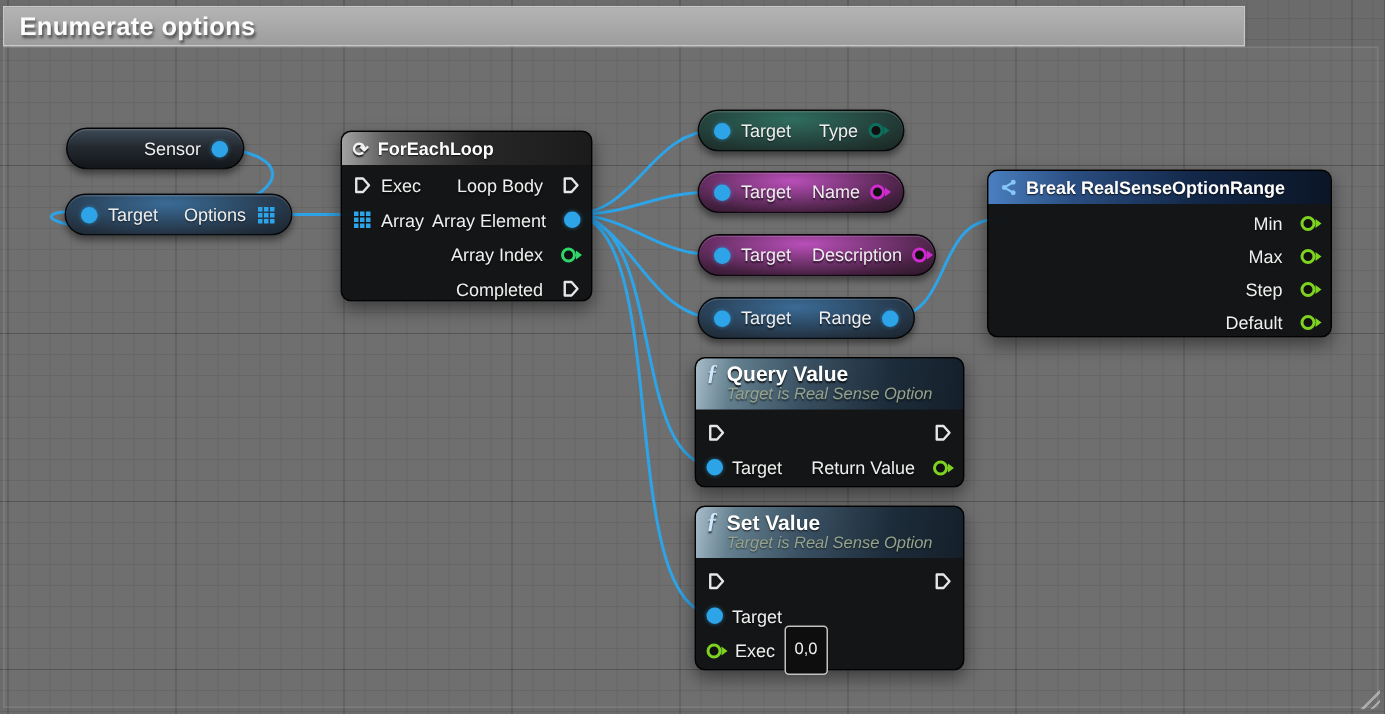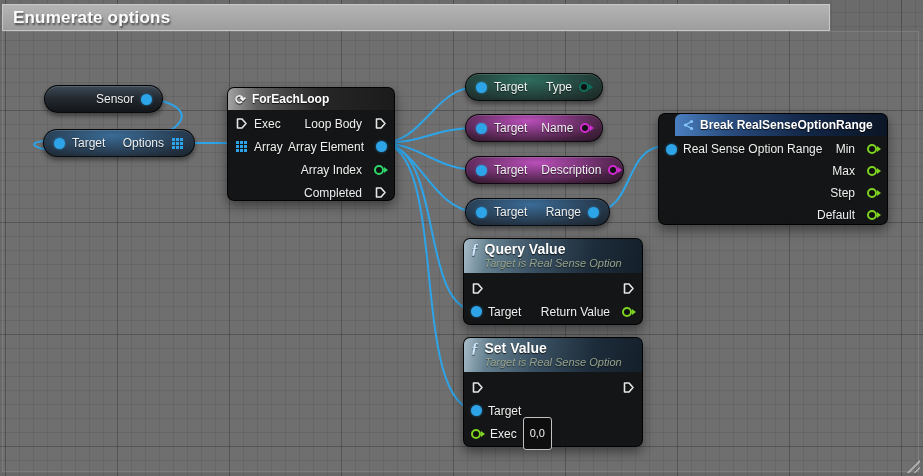--- a/index.html
+++ b/index.html
@@ -50,21 +50,21 @@
     border-radius:7px;
     box-shadow:0 5px 12px rgba(0,0,0,0.45);
     color:#eaeaea;font-size:12px;
   }
   .node-header{
     height:22px;border-radius:6px 6px 0 0;
     display:flex;align-items:center;gap:6px;padding:0 7px;
     font-weight:bold;color:#fff;text-shadow:0 1px 1px rgba(0,0,0,0.8);
   }
   .hdr-foreach{background:linear-gradient(90deg,#a2a2a2 0%,#5c5c5c 18%,#272727 55%,#1b1b1b 100%);}
-  .hdr-break{background:linear-gradient(90deg,#4a7fc0 0%,#2a4d80 25%,#122646 62%,#0b1526 100%);margin-left:16px;}
+  .hdr-break{background:linear-gradient(90deg,#4a7fc0 0%,#2a4d80 25%,#122646 62%,#0b1526 100%);}
   .hdr-fn{
     height:34px;border-radius:6px 6px 0 0;
     background:linear-gradient(100deg,#a9bdca 0%,#64808f 14%,#3a5163 40%,#1d2c3a 72%,#141f2a 100%);
     display:flex;align-items:flex-start;gap:6px;padding:3px 7px 0 7px;box-sizing:border-box;
   }
   .fn-text{display:flex;flex-direction:column;line-height:14px;}
   .fn-title{font-weight:bold;color:#fff;text-shadow:0 1px 1px rgba(0,0,0,0.8);font-size:14px;}
   .fn-sub{font-style:italic;font-size:11px;color:#96a38c;text-shadow:0 1px 1px rgba(0,0,0,0.5);}
   .f-glyph{font-family:"Liberation Serif",serif;font-style:italic;font-weight:bold;color:#cfe8ff;font-size:15px;line-height:14px;text-shadow:0 1px 1px rgba(0,0,0,0.7);}
   .loop-glyph{color:#f2f2f2;font-size:13px;line-height:13px;font-weight:bold;}
@@ -225,24 +225,20 @@
       <svg width="12" height="12" viewBox="0 0 12 12">
         <path d="M9.5 2.5 L3.5 6 L9.5 9.5" stroke="#86c7f7" fill="none" stroke-width="1.4"></path>
         <circle cx="9.5" cy="2.5" r="1.6" fill="#86c7f7"></circle>
           <circle cx="3.5" cy="6" r="1.6" fill="#86c7f7"></circle>
           <circle cx="9.5" cy="9.5" r="1.6" fill="#86c7f7"></circle>
       </svg>
       <span>Break RealSenseOptionRange</span>
     </div>
     <div class="rows">
       <div class="row" style="height:22px;">
-        <span class="lft">
-          <span class="pin-dot dot-blue"></span>
-          <span class="lbl">Real Sense Option Range</span>
-        </span>
         <span class="rgt">
           <span class="lbl">Min</span>
           <span class="pin-ring ring-green"></span>
         </span>
       </div>
       <div class="row" style="height:22px;">
         <span class="rgt">
           <span class="lbl">Max</span>
           <span class="pin-ring ring-green"></span>
         </span>

